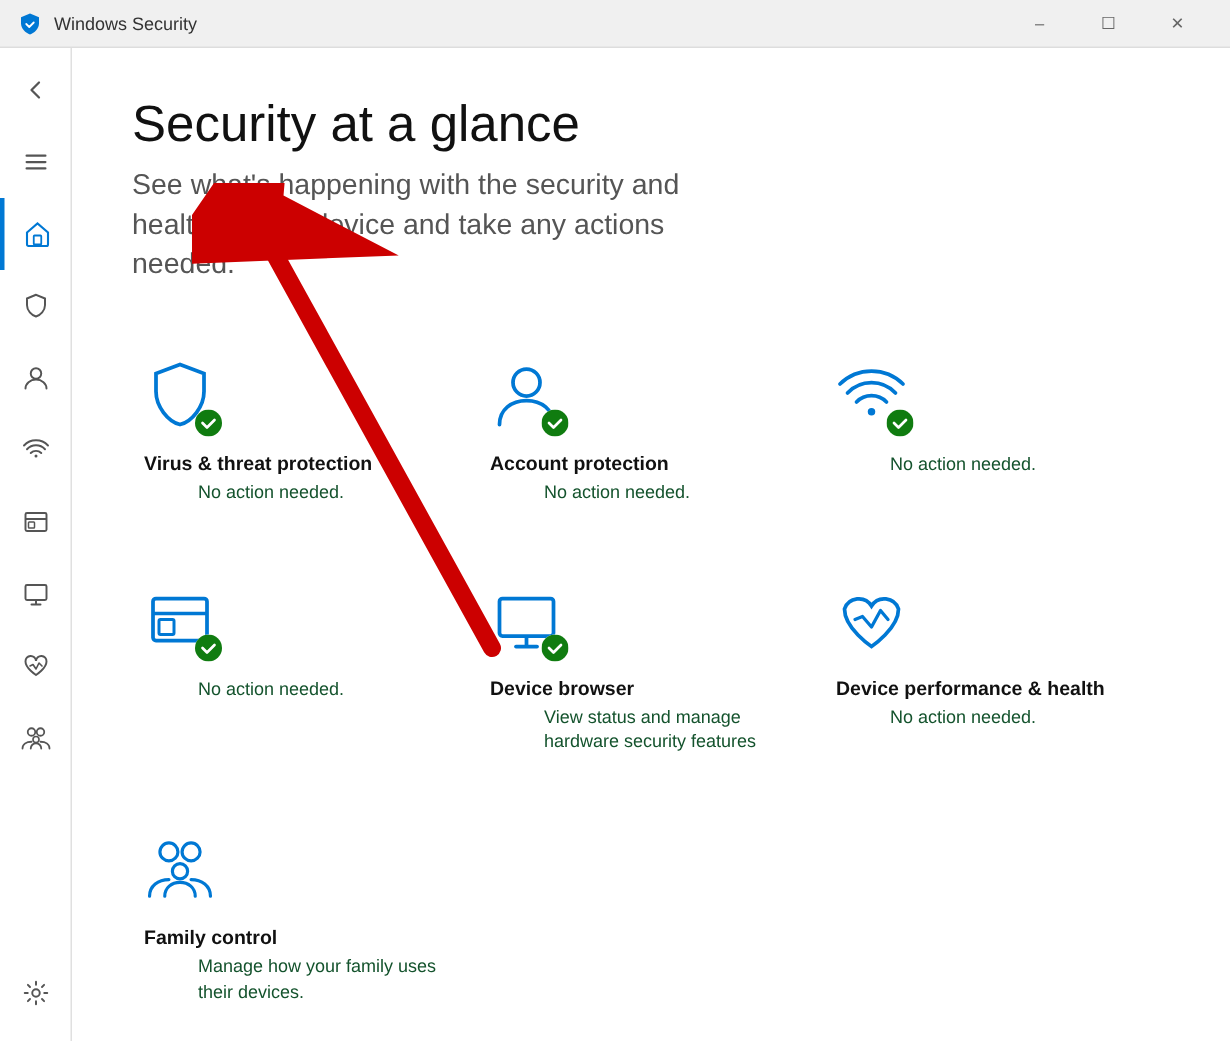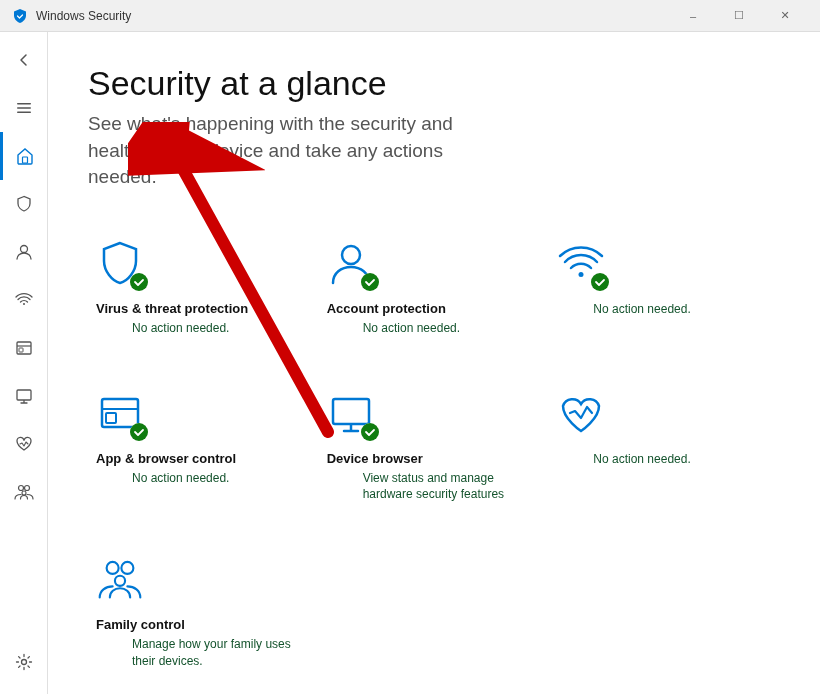--- a/index.html
+++ b/index.html
@@ -345,21 +345,20 @@
             <line x1="6" y1="20" x2="42" y2="20" stroke="#0078d4" stroke-width="2.2"></line>
             <rect x="10" y="24" width="10" height="10" rx="1" stroke="#0078d4" stroke-width="2" fill="none"></rect>
           </svg>
           <div class="card-check">
             <svg viewBox="0 0 18 18" fill="none">
               <circle cx="9" cy="9" r="9" fill="#107c10"></circle>
               <path d="M5 9l3 3 5-5" stroke="white" stroke-width="1.8" stroke-linecap="round" stroke-linejoin="round"></path>
             </svg>
           </div>
         </div>
-        <div class="card-title">App &amp; browser control</div>
         <div class="card-status">No action needed.</div>
       </div>
 
       <div class="security-card">
         <div class="card-icon">
           <svg width="48" height="48" viewBox="0 0 48 48" fill="none">
             <rect x="6" y="10" width="36" height="25" rx="2" stroke="#0078d4" stroke-width="2.5" fill="none"></rect>
             <line x1="17" y1="42" x2="31" y2="42" stroke="#0078d4" stroke-width="2.5" stroke-linecap="round"></line>
             <line x1="24" y1="35" x2="24" y2="42" stroke="#0078d4" stroke-width="2.5"></line>
           </svg>
@@ -374,20 +373,21 @@
         <div class="card-status">View status and manage hardware security features</div>
       </div>
 
       <div class="security-card">
         <div class="card-icon">
           <svg width="48" height="48" viewBox="0 0 48 48" fill="none">
             <path d="M24 42S6 30 6 17a10 10 0 0118-2 10 10 0 0118 2c0 13-18 25-18 25z" stroke="#0078d4" stroke-width="2.5" fill="none"></path>
             <polyline points="13,24 18,22 24,29 30,18 35,24" stroke="#0078d4" stroke-width="2.2" fill="none" stroke-linecap="round" stroke-linejoin="round"></polyline>
           </svg>
         </div>
+        <div class="card-title">Device performance &amp; health</div>
         <div class="card-status">No action needed.</div>
       </div>
 
       <div class="security-card">
         <div class="card-icon">
           <svg width="52" height="52" viewBox="0 0 52 52" fill="none">
             <circle cx="18" cy="14" r="6.5" stroke="#0078d4" stroke-width="2.3" fill="none"></circle>
             <circle cx="34" cy="14" r="6.5" stroke="#0078d4" stroke-width="2.3" fill="none"></circle>
             <circle cx="26" cy="28" r="5.5" stroke="#0078d4" stroke-width="2.3" fill="none"></circle>
             <path d="M4 46c0-7.5 6.3-12 14-12" stroke="#0078d4" stroke-width="2.3" fill="none" stroke-linecap="round"></path>

